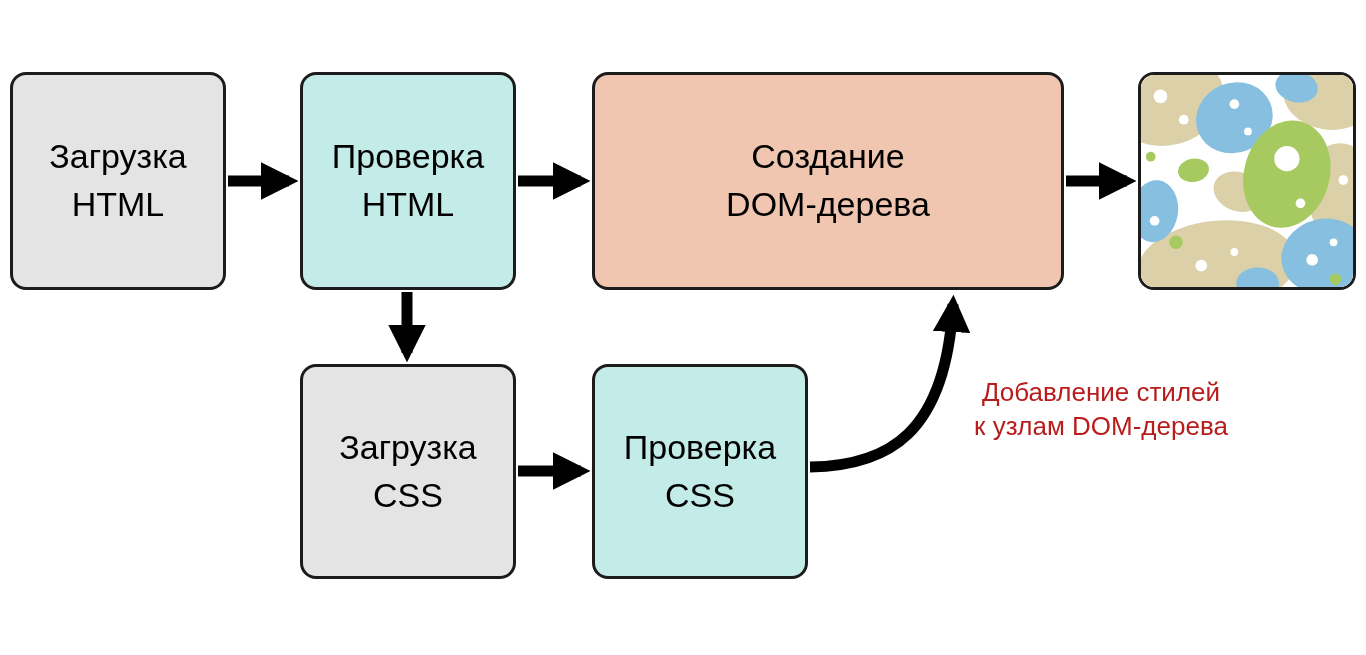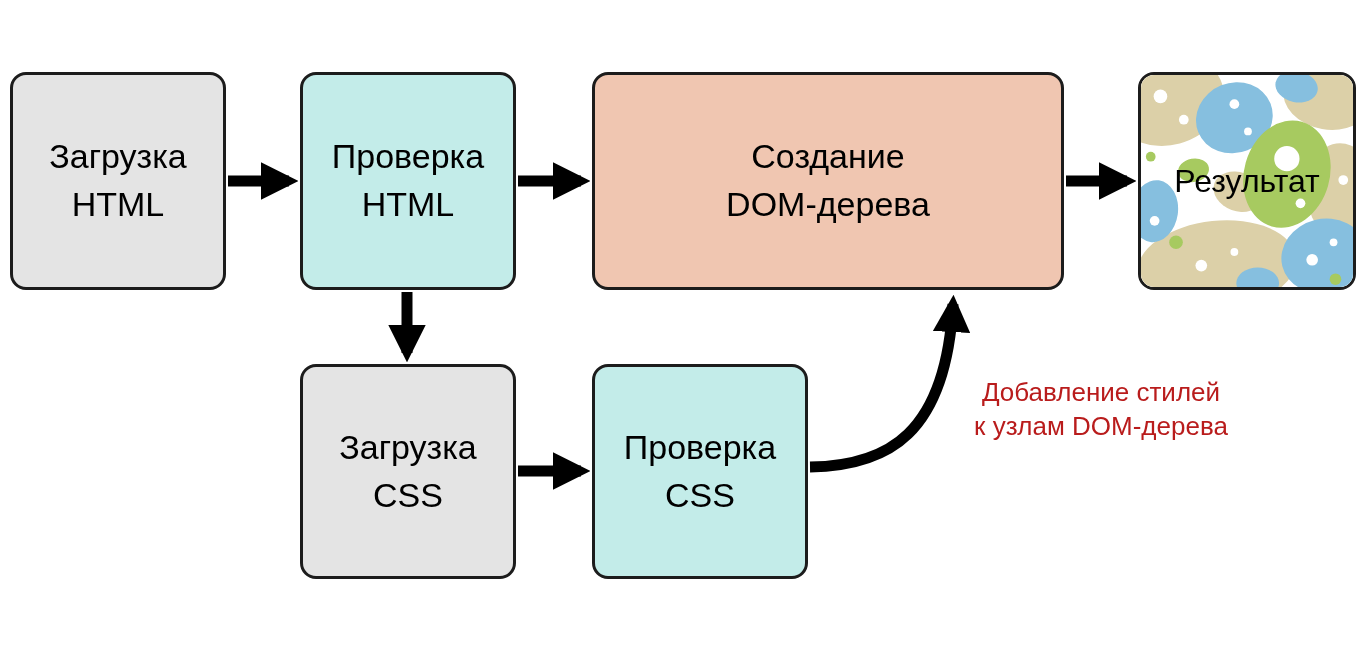--- a/index.html
+++ b/index.html
@@ -123,21 +123,20 @@
       <circle cx="110" cy="58" r="4"></circle>
       <circle cx="176" cy="190" r="6"></circle>
       <circle cx="198" cy="172" r="4"></circle>
       <circle cx="62" cy="196" r="6"></circle>
       <circle cx="96" cy="182" r="4"></circle>
       <circle cx="208" cy="108" r="5"></circle>
       <circle cx="14" cy="150" r="5"></circle>
       <circle cx="164" cy="132" r="5"></circle>
     </g>
   </svg>
-  <span class="label">Результат</span>
 </div>
 
 <div class="node box-gray" id="load-css">
   <span class="label">Загрузка
 CSS</span>
 </div>
 
 <div class="node box-cyan" id="check-css">
   <span class="label">Проверка
 CSS</span>

